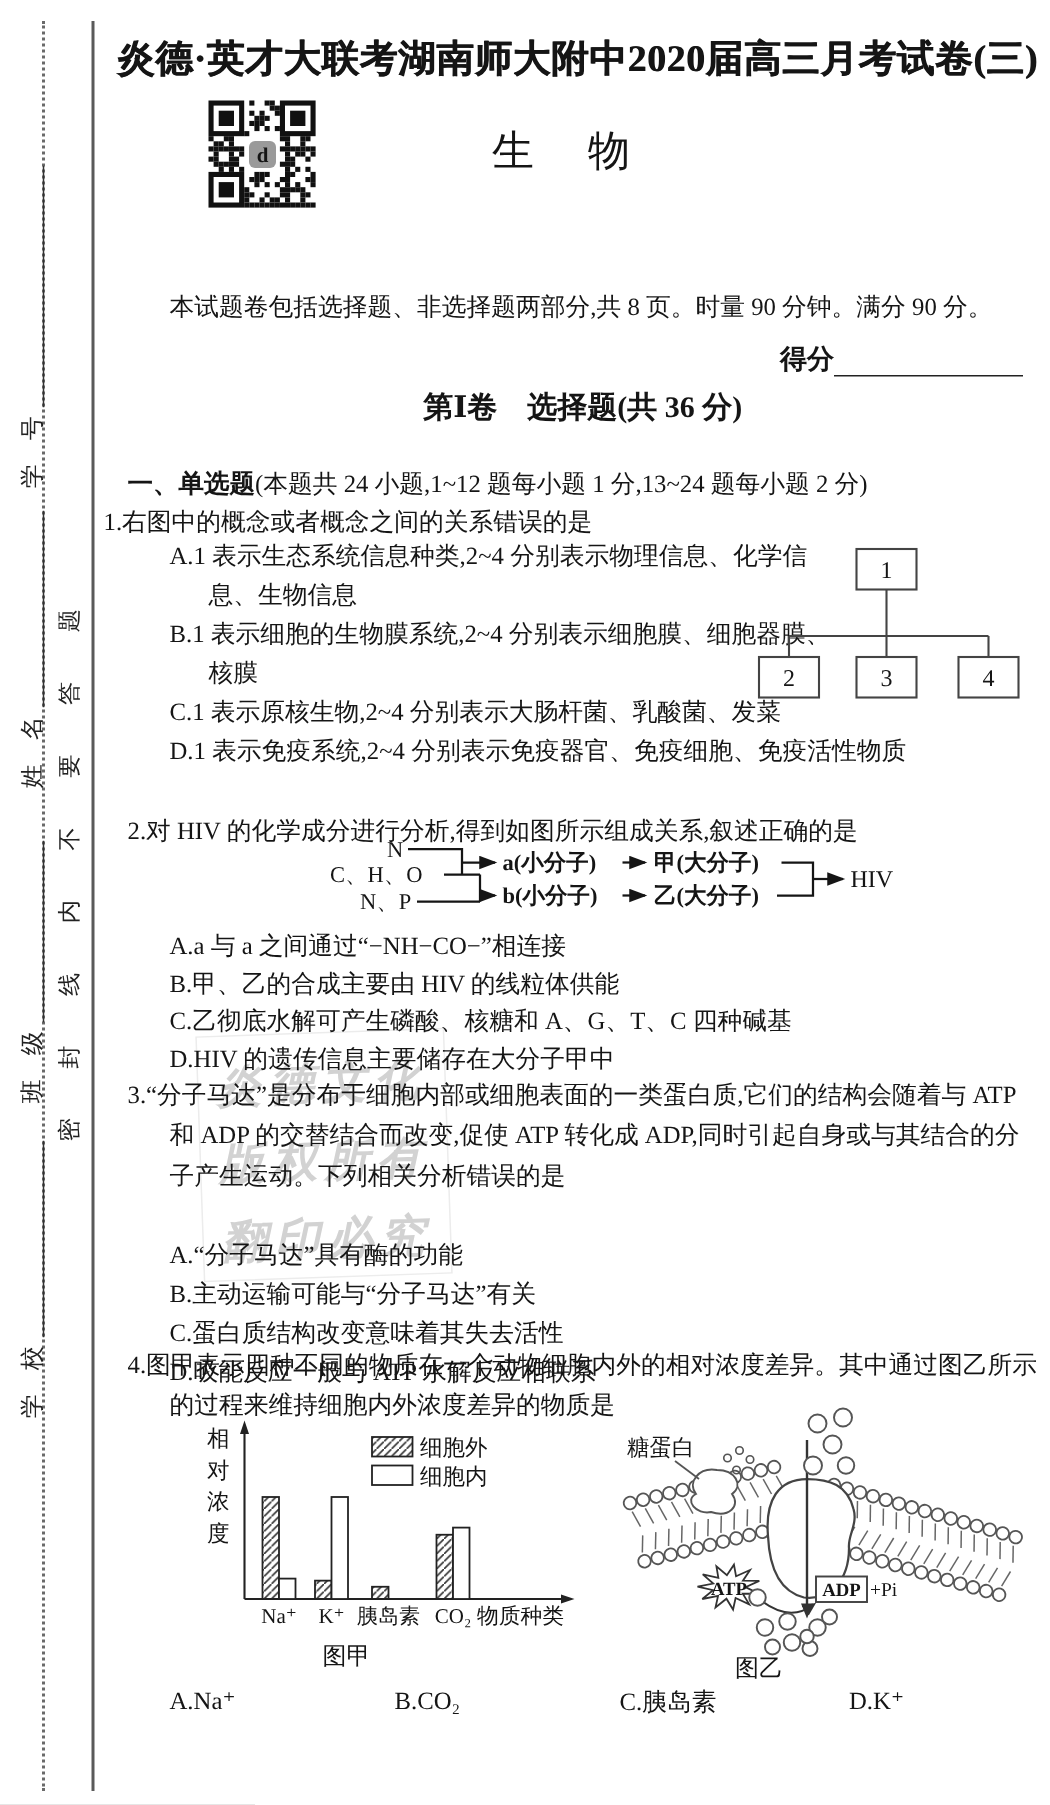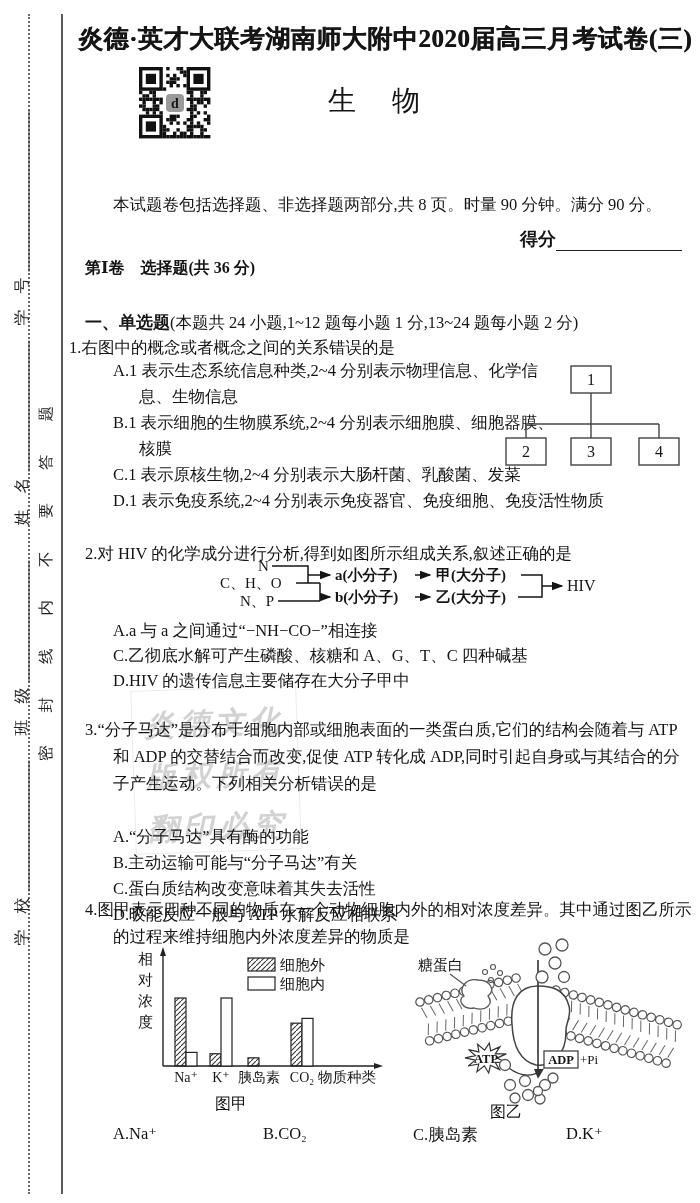--- a/index.html
+++ b/index.html
@@ -23,21 +23,21 @@
   .watermark div { font-size:30px; font-weight:bold; font-style:italic; color:#d2d2d2;
                    letter-spacing:5px; line-height:52px; }
 
   .exam-title { left:78px; top:22px; width:618px; font-size:25px;
                 font-weight:900; letter-spacing:0.5px; text-shadow:0.5px 0 currentColor; }
   .subject    { left:328px; top:82px; font-size:28px; font-weight:normal; letter-spacing:36px; }
   .intro      { left:113px; top:194px; width:580px; font-size:16.5px; }
   .score      { left:520px; top:227px; font-size:18px; font-weight:bold; }
   .score .blank { display:inline-block; width:126px; height:20px;
                   border-bottom:1.6px solid #222; vertical-align:bottom; }
-  .sec-head   { left:85px; top:258px; width:607px; font-size:16px; font-weight:bold; }
+  .sec-head   { left:85px; top:258px; width:607px; text-align:center; font-size:20px; font-weight:bold; }
   .part-head  { left:85px; top:311px; width:607px; font-size:16.5px; }
   .part-head b { font-size:17px; }
 
   .stem { font-size:16.5px; line-height:27px; padding-left:28px; text-indent:-28px; }
   .opts { font-size:16.5px; line-height:26px; padding-left:28px; }
   .opt  { padding-left:26px; text-indent:-26px; }
   .optw { width:452px; }
 
   .ansrow { left:85px; top:1124px; width:607px; height:26px; font-size:16.5px; }
   .ansrow span { position:absolute; top:0;margin-left:13px; }
@@ -285,20 +285,21 @@
     <text x="28" y="52" font-size="15">N、P</text>
     <text x="123" y="26" font-size="15" font-weight="bold">a(小分子)</text>
     <text x="224" y="26" font-size="15" font-weight="bold">甲(大分子)</text>
     <text x="123" y="48" font-size="15" font-weight="bold">b(小分子)</text>
     <text x="224" y="48" font-size="15" font-weight="bold">乙(大分子)</text>
     <text x="355" y="37" font-size="16">HIV</text>
   </svg>
 
   <div class="abs opts" style="left:85px; top:618px; width:607px; line-height:25px;">
     <div class="opt">A.a 与 a 之间通过“−NH−CO−”相连接</div>
+    <div class="opt">B.甲、乙的合成主要由 HIV 的线粒体供能</div>
     <div class="opt">C.乙彻底水解可产生磷酸、核糖和 A、G、T、C 四种碱基</div>
     <div class="opt">D.HIV 的遗传信息主要储存在大分子甲中</div>
   </div>
 
   <div class="abs stem" style="left:85px; top:716px; width:608px;">3.“分子马达”是分布于细胞内部或细胞表面的一类蛋白质,它们的结构会随着与 ATP 和 ADP 的交替结合而改变,促使 ATP 转化成 ADP,同时引起自身或与其结合的分子产生运动。下列相关分析错误的是</div>
   <div class="abs opts" style="left:85px; top:794px; width:607px;margin-top:30px;">
     <div class="opt">A.“分子马达”具有酶的功能</div>
     <div class="opt">B.主动运输可能与“分子马达”有关</div>
     <div class="opt">C.蛋白质结构改变意味着其失去活性</div>
     <div class="opt">D.吸能反应一般与 ATP 水解反应相联系</div>

